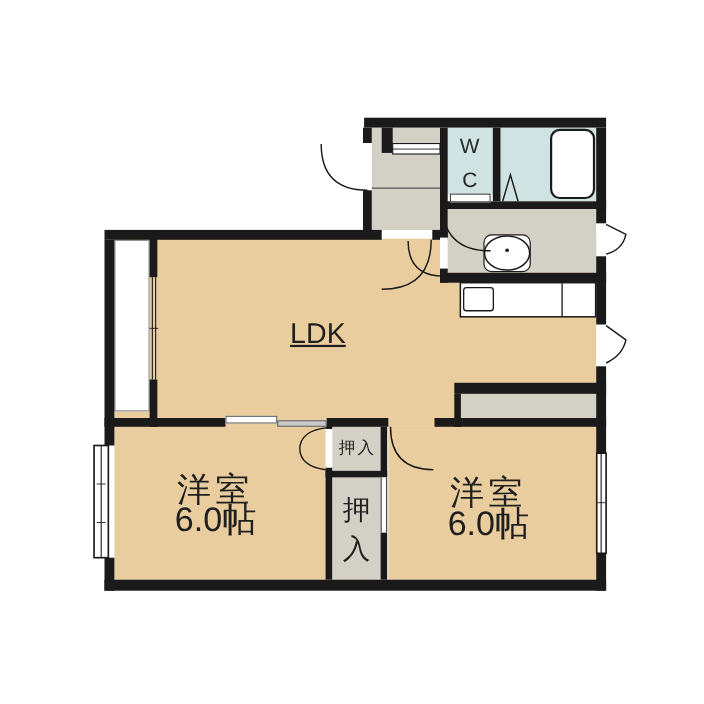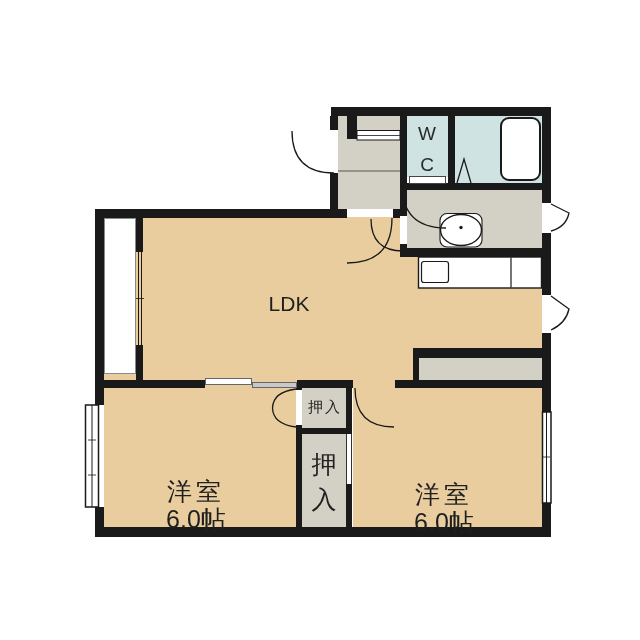--- a/index.html
+++ b/index.html
@@ -8,22 +8,22 @@
   .fl{position:absolute;}
   .f-tatami{background:#e9cd9e;}
   .f-service{background:#d3d0c5;}
   .f-wet{background:#cee3e2;}
   .w{position:absolute;background:#1a1a1a;}
   .gap{position:absolute;background:#ffffff;box-sizing:border-box;}
   .panel-gray{position:absolute;background:#c9c9c9;box-sizing:border-box;border:1px solid #666;}
   svg.overlay{position:absolute;left:0;top:0;}
   .lbl{position:absolute;transform:translate(-50%,-50%);text-align:center;color:#1f1f1f;
        white-space:nowrap;}
-  .lbl-ldk{font-size:21px;line-height:27px;}
-  .lbl-bed{font-size:25px;line-height:28px;margin-top:46px;}
+  .lbl-ldk{font-size:26px;line-height:27px;text-decoration:underline;}
+  .lbl-bed{font-size:31px;line-height:28px;}
   .lbl-wc{font-size:19px;line-height:31px;color:#2a2a2a;}
   .lbl-closet-h{font-size:15px;letter-spacing:2px;}
   .lbl-closet-v{font-size:25px;line-height:35px;}
   .spaced{letter-spacing:4px;}
 </style>
 </head>
 <body>
 
 <div class="plan">
 

